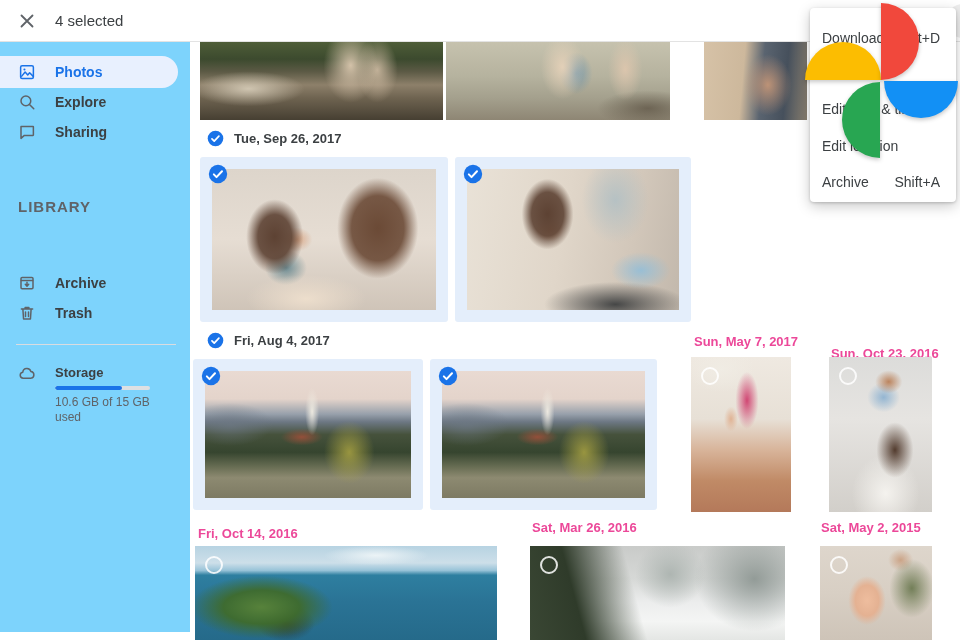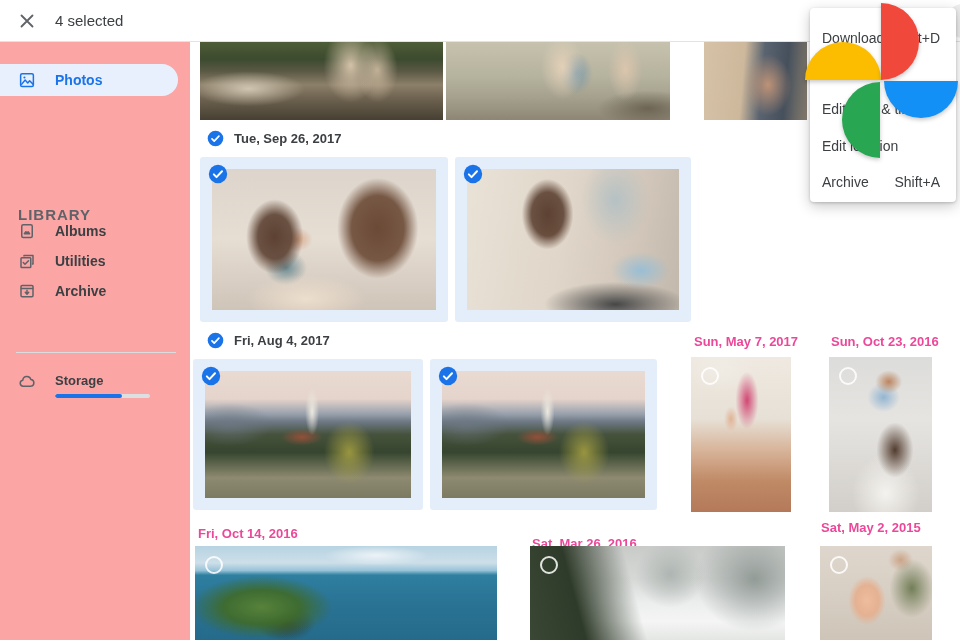--- a/index.html
+++ b/index.html
@@ -10,21 +10,21 @@
   
   .topbar { position:absolute; left:0; top:0; width:960px; height:42px; background:#fff;
             border-bottom:1px solid #e3e3e3; z-index:10; }
   .close-btn { position:absolute; left:16px; top:10px; width:22px; height:22px; border:none;
                background:transparent; cursor:pointer; }
   .sel-count { position:absolute; left:55px; top:0; line-height:42px; font-size:15px; color:#3c4043; }
   .hover-circle { position:absolute; left:946px; top:4px; width:34px; height:34px; border-radius:50%;
                   background:#ededed; z-index:5; }
 
   
-  .sidebar { position:absolute; left:0; top:42px; width:190px; height:598px; background:#fca5a5; z-index:6; }
+  .sidebar { position:absolute; left:0; top:34px; width:190px; height:598px; background:#7dd3fc; z-index:6; }
   .side-item { position:absolute; left:0; width:178px; height:30px; display:flex; align-items:center;
                cursor:pointer; border-radius:0 16px 16px 0; }
   .side-item .ic { position:absolute; left:18px; width:18px; height:18px; display:flex; }
   .side-item .lbl { position:absolute; left:55px; font-size:14px; font-weight:bold; color:#3c4043; }
   .side-item.active { background:#e8f0fe; height:32px; }
   .side-item.active .lbl { color:#1a73e8; }
   .lib-header { position:absolute; left:18px; top:164px; font-size:15px; font-weight:bold;
                 color:#5f6368; letter-spacing:1px; }
   .divider { position:absolute; left:16px; top:352px; width:160px; height:1px; background:#dadce0; }
   .storage-block { position:absolute; left:0; top:366px; width:190px; cursor:pointer; }
@@ -144,65 +144,73 @@
     <div class="side-item active" style="top:22px">
       <span class="ic">
         <svg width="18" height="18" viewBox="0 0 24 24" fill="none" stroke="#1a73e8" stroke-width="2" stroke-linejoin="round" stroke-linecap="round">
             <rect x="3.5" y="3.5" width="17" height="17" rx="2"></rect>
             <circle cx="8.6" cy="8.6" r="1.4" fill="#1a73e8" stroke="none"></circle>
             <path d="M5 17.5l4.5-5.5 3.5 4 2.5-3 4.5 4.5"></path>
           </svg>
       </span>
       <span class="lbl">Photos</span>
     </div>
+    <div class="side-item" style="top:53px">
+      <span class="ic">
+        <svg width="18" height="18" viewBox="0 0 24 24" fill="none" stroke="#5f6368" stroke-width="2" stroke-linecap="round">
+            <circle cx="10.5" cy="10.5" r="6.5"></circle>
+            <path d="M15.3 15.3 L21 21"></path>
+          </svg>
+      </span>
+      <span class="lbl">Explore</span>
+    </div>
+    <div class="side-item" style="top:83px">
+      <span class="ic">
+        <svg width="18" height="18" viewBox="0 0 24 24" fill="none" stroke="#5f6368" stroke-width="2" stroke-linejoin="round">
+            <path d="M4 4.5h16a.5.5 0 0 1 .5.5v11a.5.5 0 0 1-.5.5H8.5L4 20.5V5a.5.5 0 0 1 .5-.5z"></path>
+          </svg>
+      </span>
+      <span class="lbl">Sharing</span>
+    </div>
 
     <div class="lib-header">LIBRARY</div>
 
-    <div class="side-item" style="top:174px">
-      <span class="ic">
-        <svg width="18" height="18" viewBox="0 0 24 24" fill="none" stroke="#5f6368" stroke-width="2" stroke-linejoin="round">
-            <rect x="5" y="3.5" width="14" height="17" rx="2"></rect>
-            <path d="M8.5 15.5l2-2.6 1.6 2 1.4-1.8 2 2.4z"></path>
-          </svg>
-      </span>
-      <span class="lbl">Albums</span>
-    </div>
-    <div class="side-item" style="top:204px">
-      <span class="ic">
-        <svg width="18" height="18" viewBox="0 0 24 24" fill="none" stroke="#5f6368" stroke-width="2" stroke-linejoin="round">
-            <path d="M8 6V4.5h12V16h-1.5"></path>
-            <rect x="4" y="7.5" width="13" height="13" rx="1"></rect>
-            <path d="M7 14l2.3 2.3L14 11.6" stroke-linecap="round"></path>
-          </svg>
-      </span>
-      <span class="lbl">Utilities</span>
-    </div>
     <div class="side-item" style="top:234px">
       <span class="ic">
         <svg width="18" height="18" viewBox="0 0 24 24" fill="none" stroke="#5f6368" stroke-width="2" stroke-linejoin="round" stroke-linecap="round">
             <rect x="4" y="4.5" width="16" height="15" rx="1.5"></rect>
             <path d="M4.5 8.5h15"></path>
             <path d="M12 11v5M9.7 13.8L12 16.2l2.3-2.4"></path>
           </svg>
       </span>
       <span class="lbl">Archive</span>
     </div>
+    <div class="side-item" style="top:264px">
+      <span class="ic">
+        <svg width="18" height="18" viewBox="0 0 24 24" fill="none" stroke="#5f6368" stroke-width="2" stroke-linejoin="round" stroke-linecap="round">
+            <path d="M4.5 6.5h15M9.5 6.5V4.5h5v2M6.5 6.5l.9 13.5h9.2l.9-13.5"></path>
+            <path d="M10 10.5v6M14 10.5v6"></path>
+          </svg>
+      </span>
+      <span class="lbl">Trash</span>
+    </div>
 
     <div class="divider" style="top:310px"></div>
 
     <div class="storage-block" style="top:324px; height:70px;padding-left:26px;">
       <span class="ic">
         <svg width="18" height="18" viewBox="0 0 24 24" fill="none" stroke="#5f6368" stroke-width="2" stroke-linejoin="round">
             <path d="M17.6 17.5H7a4 4 0 0 1-.6-7.96A5.5 5.5 0 0 1 17.2 8.8a4.4 4.4 0 0 1 .4 8.7z"></path>
           </svg>
       </span>
       <span class="storage-lbl">Storage</span>
       <div class="storage-bar">
           <div class="fill"></div>
         </div>
+      <div class="storage-usage">10.6 GB of 15 GB used</div>
     </div>
   </nav>
 
   <div class="photo ph-river" style="left:200px; top:42px; width:243px; height:78px;"></div>
   <div class="photo ph-splash" style="left:446px; top:42px; width:224px; height:78px;"></div>
   <div class="photo ph-beach" style="left:704px; top:42px; width:103px; height:78px;"></div>
 
   <div class="date-row" style="left:207px; top:130px;">
     <span class="dcheck">
       <svg width="17" height="17" viewBox="0 0 24 24">
@@ -235,21 +243,21 @@
   <div class="date-row" style="left:207px; top:332px;">
     <span class="dcheck">
       <svg width="17" height="17" viewBox="0 0 24 24">
           <circle cx="12" cy="12" r="11" fill="#1a73e8"></circle>
           <path d="M7 12.5l3.2 3.2 6.6-7" fill="none" stroke="#fff" stroke-width="2.4" stroke-linecap="round" stroke-linejoin="round"></path>
         </svg>
     </span>
     <span class="date-lbl">Fri, Aug 4, 2017</span>
   </div>
   <span class="date-plain" style="left:694px; top:334px;">Sun, May 7, 2017</span>
-  <span class="date-plain" style="left:831px; top:334px;">Sun, Oct 23, 2016</span>
+  <span class="date-plain" style="left:831px; top:346px;">Sun, Oct 23, 2016</span>
 
   <div class="sel-frame" style="left:193px; top:359px; width:230px; height:151px;">
     <span class="badge">
       <svg width="20" height="20" viewBox="0 0 24 24">
           <circle cx="12" cy="12" r="11" fill="#1a73e8"></circle>
           <path d="M7 12.5l3.2 3.2 6.6-7" fill="none" stroke="#fff" stroke-width="2.4" stroke-linecap="round" stroke-linejoin="round"></path>
         </svg>
     </span>
     <div class="photo-in ph-church"></div>
   </div>
@@ -263,21 +271,21 @@
     <div class="photo-in ph-church"></div>
   </div>
   <div class="photo ph-stairs" style="left:691px; top:357px; width:100px; height:155px;">
     <span class="ring"></span>
   </div>
   <div class="photo ph-babylift" style="left:829px; top:357px; width:103px; height:155px;">
     <span class="ring"></span>
   </div>
 
   <span class="date-plain" style="left:198px; top:520px;margin-top:6px;">Fri, Oct 14, 2016</span>
-  <span class="date-plain" style="left:532px; top:536px;">Sat, Mar 26, 2016</span>
+  <span class="date-plain" style="left:532px; top:520px;">Sat, Mar 26, 2016</span>
   <span class="date-plain" style="left:821px; top:520px;">Sat, May 2, 2015</span>
 
   <div class="photo ph-neist" style="left:195px; top:546px; width:302px; height:94px;">
     <span class="ring"></span>
   </div>
   <div class="photo ph-winter" style="left:530px; top:546px; width:255px; height:94px;">
     <span class="ring"></span>
   </div>
   <div class="photo ph-babydad" style="left:820px; top:546px; width:112px; height:94px;">
     <span class="ring"></span>

